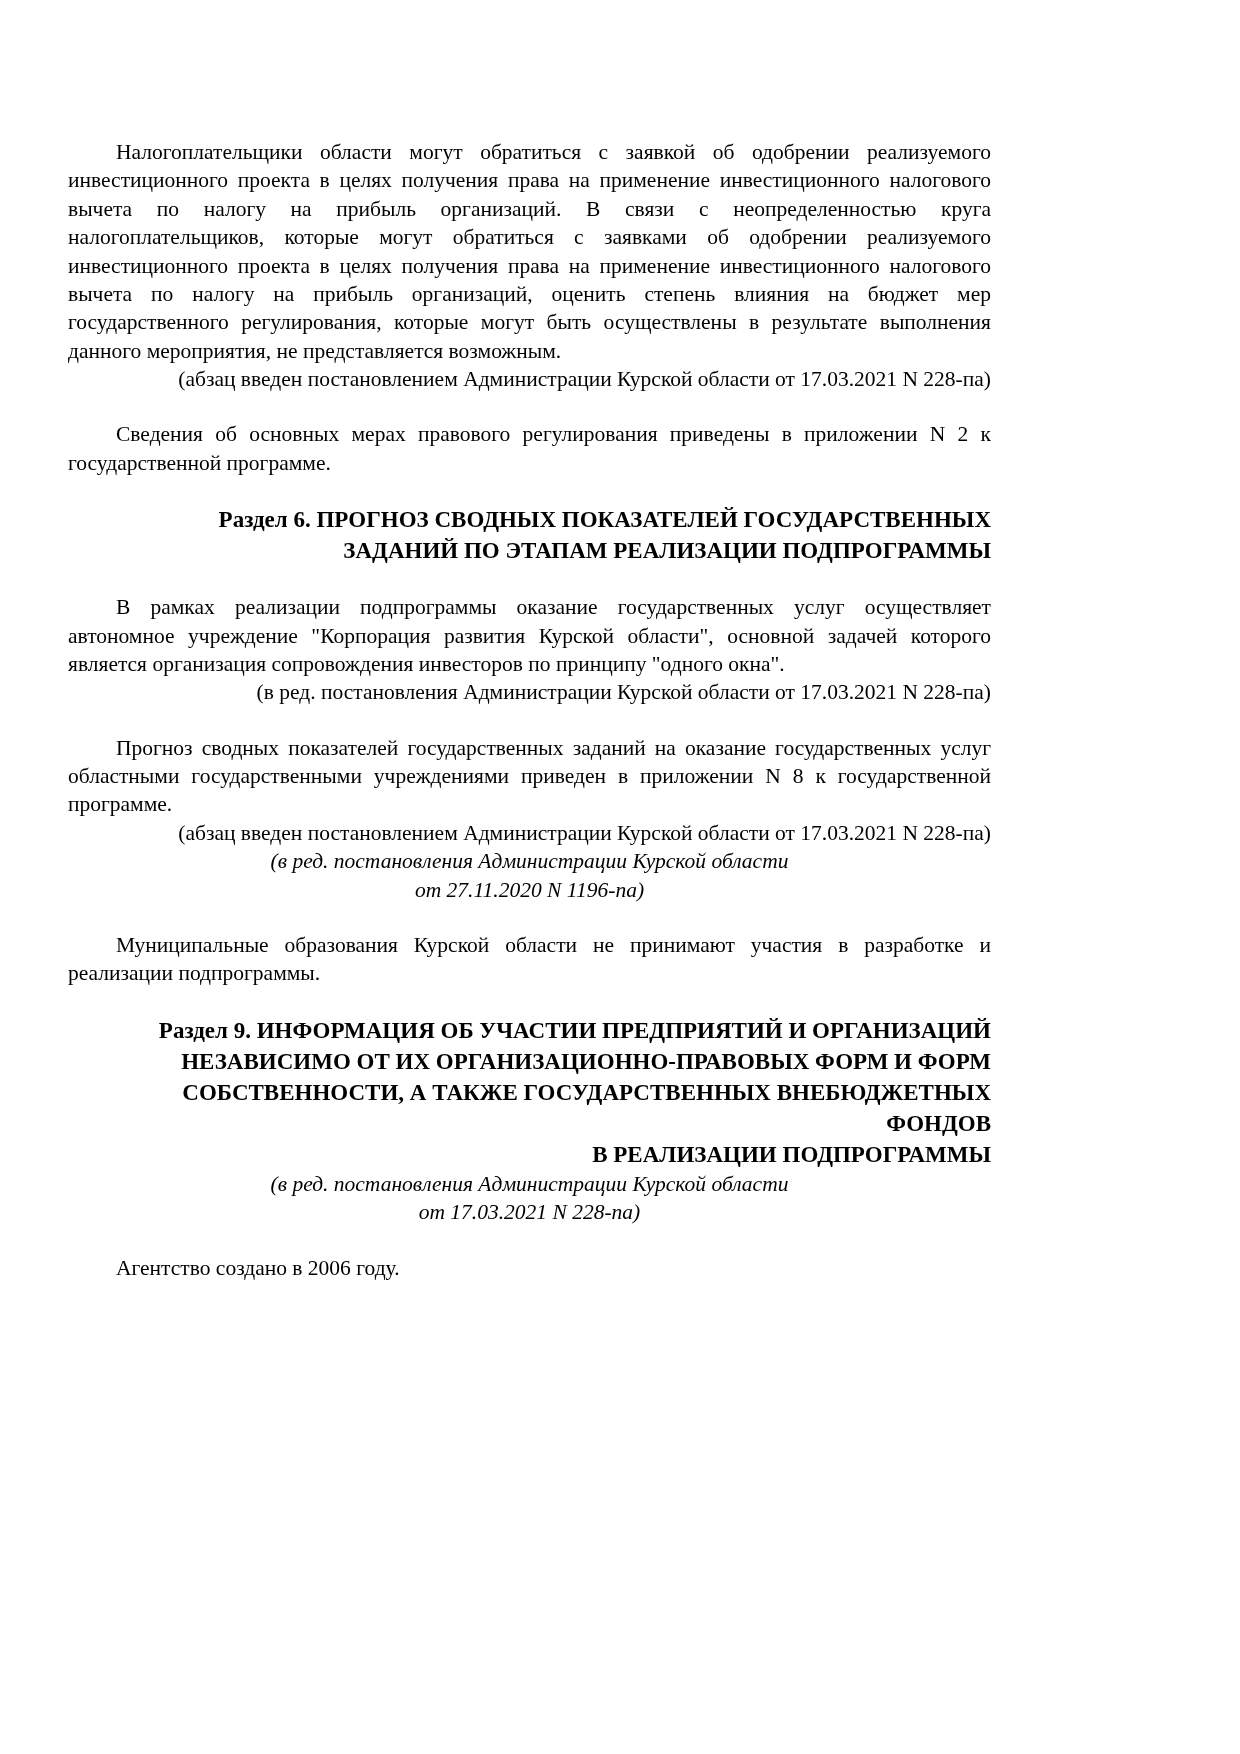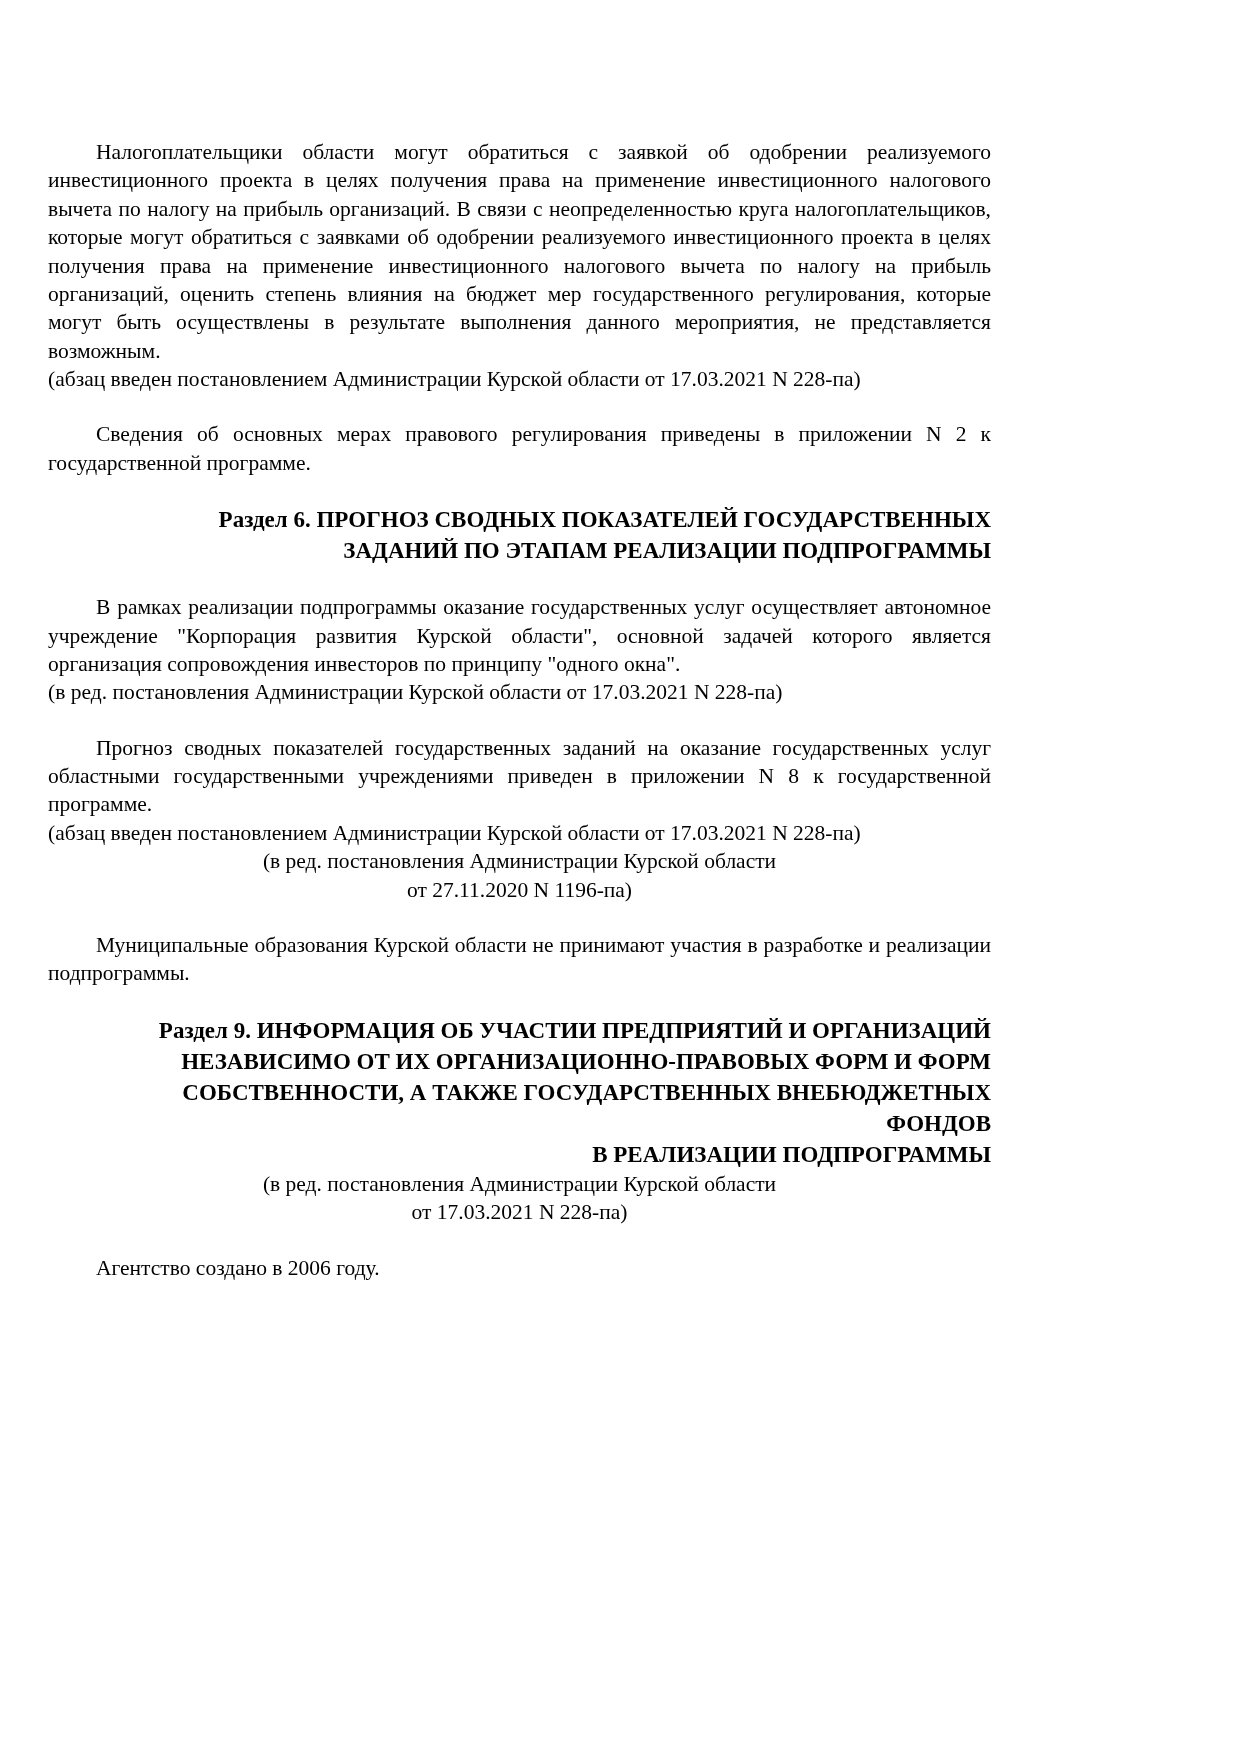--- a/index.html
+++ b/index.html
@@ -7,50 +7,51 @@
   body {
     width: 1240px;
     min-height: 1754px;
     background: #ffffff;
     color: #000000;
     font-family: "Liberation Serif", "DejaVu Serif", serif;
   }
   .page {
     width: 1101px;
     min-height: 1754px;
-    padding: 138px 110px 60px 48px;
+    padding: 138px 110px 60px 68px;
   }
   .block {
     font-size: 21.5px;
     line-height: 1.32;
     margin: 0;
   }
   .block.body {
     text-align: justify;
     text-indent: 48px;
     margin-top: 27px;
   }
   .block.body.first { margin-top: 0; }
   .block.note {
-    text-align: left;
+    text-align: right;
     text-indent: 0;
     margin-top: 0;
   }
   .block.heading {
     font-weight: bold;
     text-align: right;
     white-space: pre-line;
     font-size: 23px;
     line-height: 1.35;
     margin-top: 27px;
   }
   .block.center {
     text-align: center;
     white-space: pre-line;
     margin-top: 0;
+    font-style: italic;
   }
 </style>
 </head>
 <body>
 
 <main class="page">
     <p class="block body first">Налогоплательщики области могут обратиться с заявкой об одобрении реализуемого инвестиционного проекта в целях получения права на применение инвестиционного налогового вычета по налогу на прибыль организаций. В связи с неопределенностью круга налогоплательщиков, которые могут обратиться с заявками об одобрении реализуемого инвестиционного проекта в целях получения права на применение инвестиционного налогового вычета по налогу на прибыль организаций, оценить степень влияния на бюджет мер государственного регулирования, которые могут быть осуществлены в результате выполнения данного мероприятия, не представляется возможным.</p>
     <p class="block note">(абзац введен постановлением Администрации Курской области от 17.03.2021 N 228-па)</p>
     <p class="block body">Сведения об основных мерах правового регулирования приведены в приложении N 2 к государственной программе.</p>
     <p class="block heading">Раздел 6. ПРОГНОЗ СВОДНЫХ ПОКАЗАТЕЛЕЙ ГОСУДАРСТВЕННЫХ

